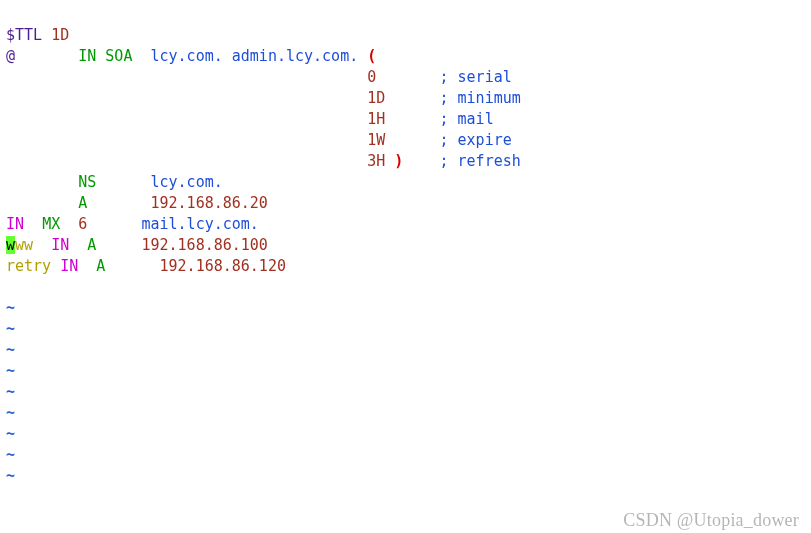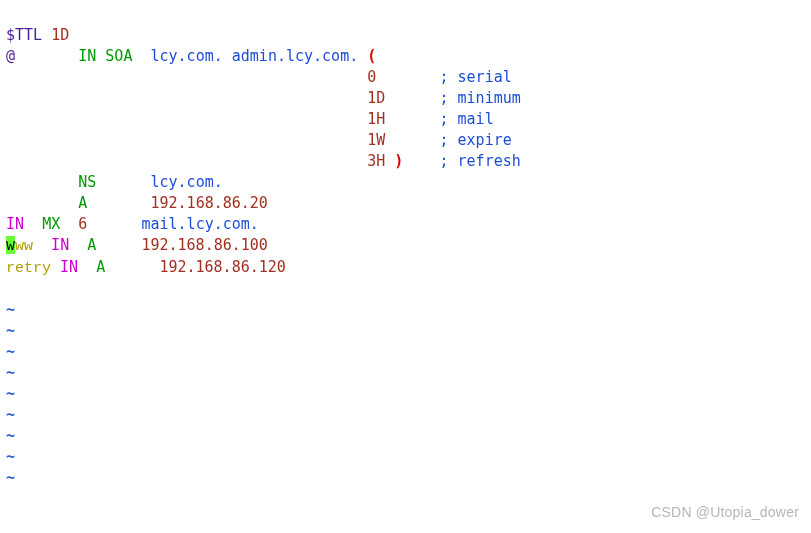--- a/index.html
+++ b/index.html
@@ -15,31 +15,31 @@
     position: relative;
   }
   .editor {
     white-space: pre;
     padding: 4px 6px;
   }
   .c-magenta { color: #4c1d95; }
   .c-darkred { color: #a03020; }
   .c-green   { color: #009900; }
   .c-blue    { color: #1d4ed8; }
-  .c-yellow  { color: #b0a000; font-family: Liberation Mono, monospace; }
+  .c-yellow  { color: #b0a000; }
   .c-redbold { color: #d70000; font-weight: bold; }
   .c-mag2    { color: #d000d0; }
   .c-cursor  { background: #66ff33; color: #000000; }
   .tilde     { color: #2a5fd0; font-weight: bold; }
   .watermark {
     position: absolute;
     right: 12px;
-    bottom: 10px;
-    font-family: Liberation Sans, sans-serif;
-    font-size: 14px;
+    bottom: 2px;
+    font-family: Liberation Serif, serif;
+    font-size: 18px;
     color: rgba(120,120,120,0.55);
     letter-spacing: 0.2px;
   }
 </style>
 </head>
 <body>
 
 <div class="editor">
 <span><span class="c-magenta">$TTL</span> <span class="c-darkred">1D</span></span>
 <span><span class="c-magenta">@</span>       <span class="c-green">IN</span> <span class="c-green">SOA</span>  <span class="c-blue">lcy.com.</span> <span class="c-blue">admin.lcy.com.</span> <span class="c-redbold">(</span></span>

